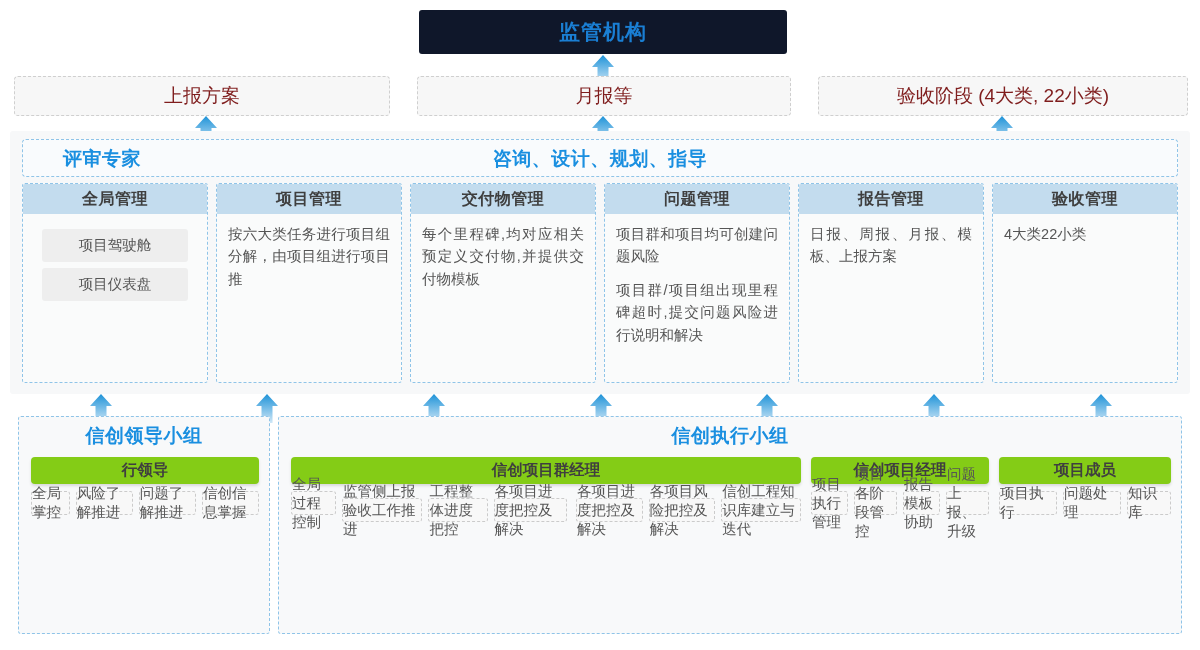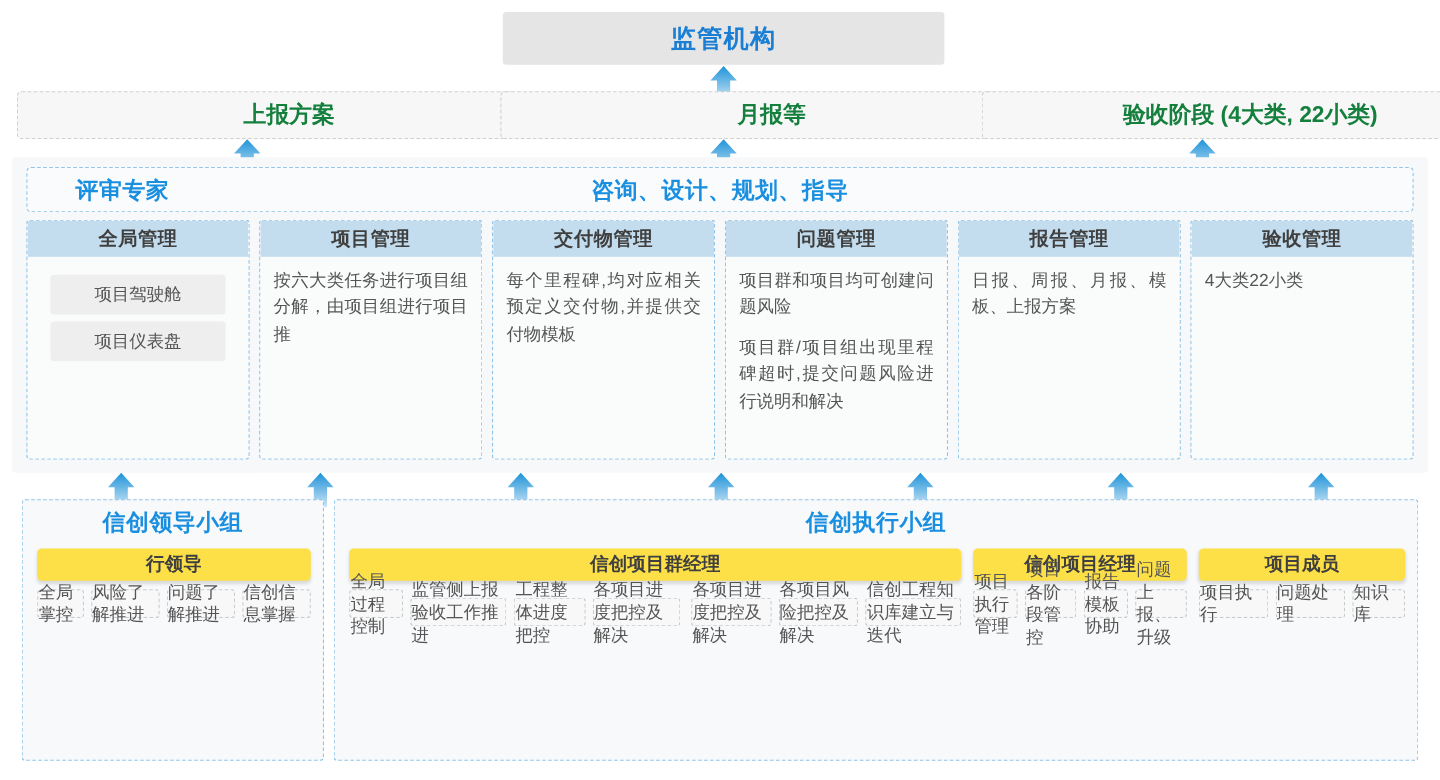--- a/index.html
+++ b/index.html
@@ -8,35 +8,35 @@
     background:#ffffff;
     font-family:"Liberation Sans","DejaVu Sans",sans-serif;
     color:#4a4a4a;
     overflow:hidden;
   }
   .page{position:relative;width:1200px;height:650px;}
 
   
   .regulator{
     position:absolute;left:419px;top:10px;width:368px;height:44px;
-    background:#e5e5e5;border-radius:3px;
+    background:#0f172a;border-radius:3px;
     display:flex;align-items:center;justify-content:center;
     font-size:21px;font-weight:bold;color:#1a7fd4;letter-spacing:1px;
   }
 
   
   .arrow{position:absolute;width:24px;height:30px;}
   .arrow svg{display:block;width:24px;height:30px;}
 
   
   .rep{
     position:absolute;top:76px;height:38px;
     border:1px dashed #cfcfcf;border-radius:4px;background:#f7f7f7;
     display:flex;align-items:center;justify-content:center;
-    font-size:19px;font-weight:bold;color:#15803d;padding-left:39px;
+    font-size:19px;font-weight:normal;color:#7f1d1d;
   }
   #rep0{left:14px;width:374px;}
   #rep1{left:417px;width:372px;}
   #rep2{left:818px;width:368px;}
 
   
   .platform{
     position:absolute;left:10px;top:131px;width:1180px;height:263px;
     background:#f7f8f9;border-radius:3px;box-sizing:border-box;
   }
@@ -87,21 +87,21 @@
     background:#f8f9fa;
   }
   #teamA{left:8px;width:252px;}
   #teamB{left:268px;width:904px;}
   .team-title{
     position:absolute;left:0;top:6px;width:100%;
     text-align:center;font-size:19px;font-weight:bold;color:#1a8fe0;letter-spacing:.5px;
   }
   .role-col{position:absolute;top:40px;}
   .role-head{
-    height:27px;background:#fde047;border-radius:4px;
+    height:27px;background:#84cc16;border-radius:4px;
     box-shadow:0 2px 3px rgba(0,0,0,.13);
     display:flex;align-items:center;justify-content:center;
     font-size:15.5px;font-weight:bold;color:#3f3f3f;
   }
   .role-rows{margin-top:7px;display:flex;flex-direction:row;gap:6px;}
   .role-row{
     border:1px dashed #cbcbcb;border-radius:3px;background:#f8f8f8;
     height:24px;display:flex;align-items:center;justify-content:center;
     font-size:14.5px;color:#555;box-sizing:border-box;
   }

